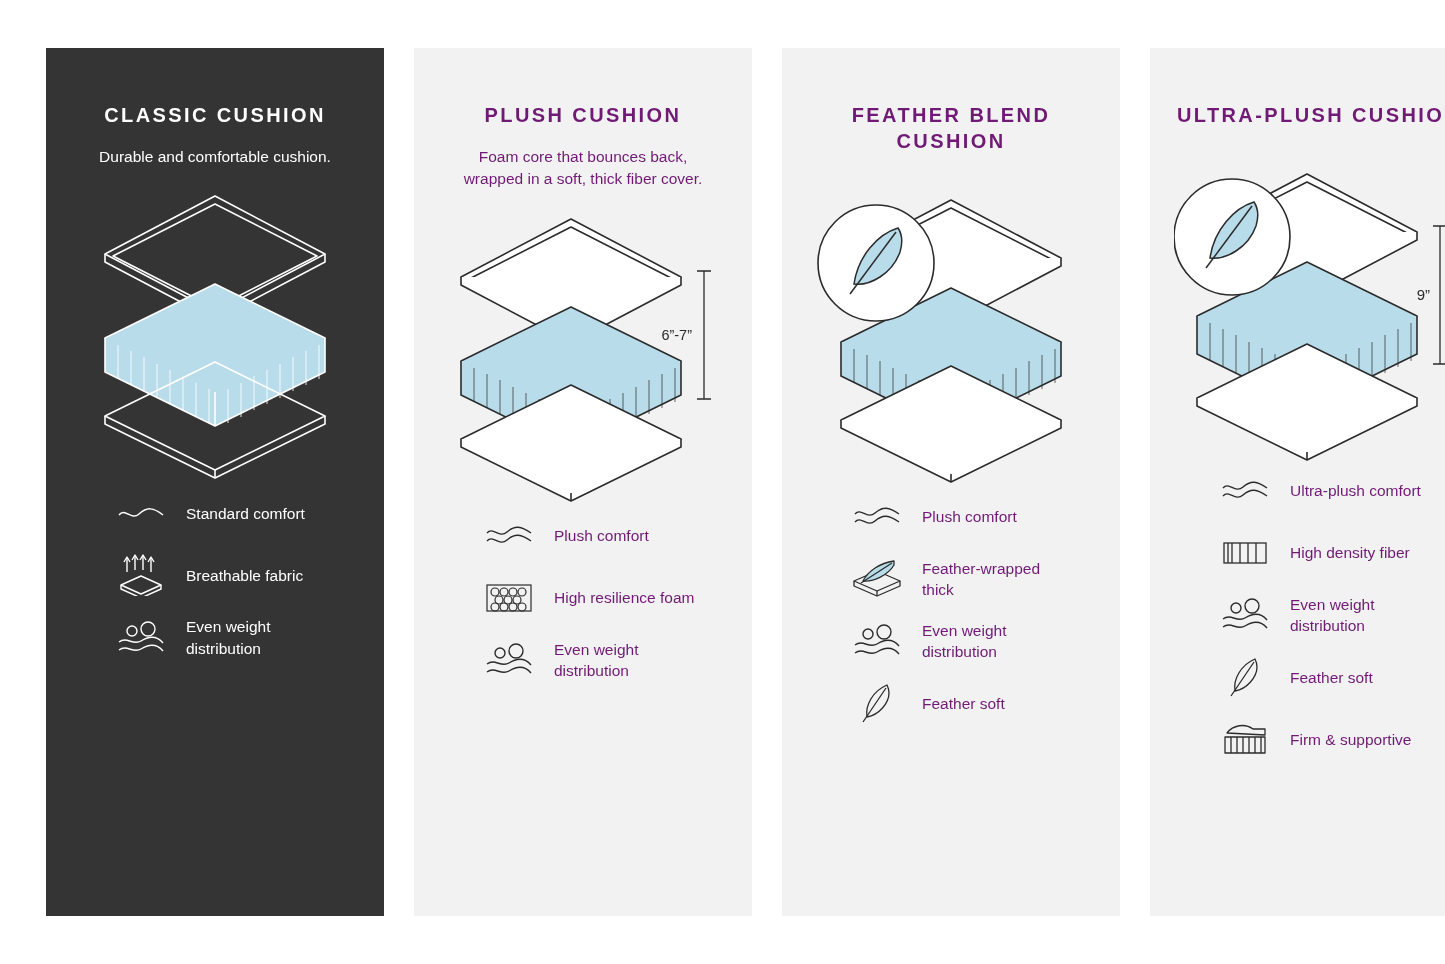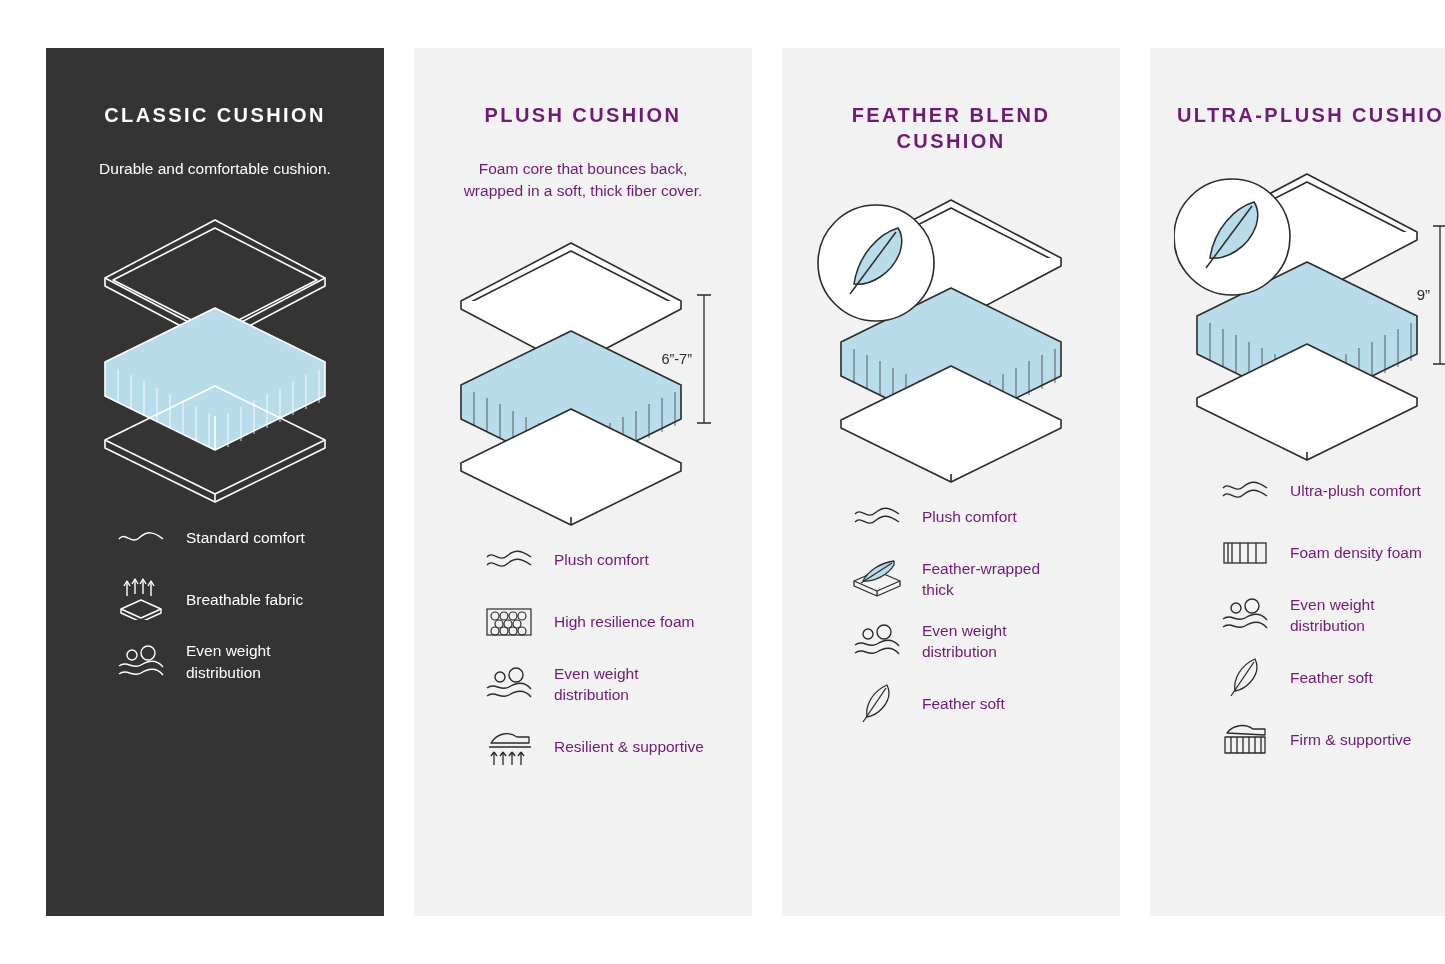--- a/index.html
+++ b/index.html
@@ -47,21 +47,21 @@
     font-weight: bold;
     letter-spacing: 2.4px;
     text-align: center;
     line-height: 1.3;
     margin: 0 0 18px;
   }
   .card-desc {
     font-size: 15.5px;
     line-height: 1.45;
     text-align: center;
-    margin: 12px;
+    margin: 0;
     max-width: 260px;
   }
   .diagram-wrap {
     position: relative;
     width: 290px;
     height: 300px;
     margin-top: 18px;
     display: flex;
     justify-content: center;
     text-decoration: underline;
@@ -268,35 +268,20 @@
             <g fill="none" stroke="#2b2b2b" stroke-width="1.4">
               <circle cx="17" cy="13" r="5"></circle>
               <circle cx="33" cy="11" r="7"></circle>
               <path d="M4 24 C12 18, 18 28, 26 23 S42 18, 48 25"></path>
               <path d="M4 32 C12 26, 18 36, 26 31 S42 26, 48 33"></path>
             </g>
           </svg>
         </span>
         <span class="feature-label">Even weight distribution</span>
       </div>
-      <div class="feature">
-        <span class="feature-icon">
-          <svg width="52" height="42" viewBox="0 0 52 42">
-            <g fill="none" stroke="#2b2b2b" stroke-width="1.3" stroke-linejoin="round">
-              <path d="M8 18 C14 8, 26 6, 34 12 L46 12 L46 18 Z"></path>
-              <path d="M6 22 L48 22"></path>
-              <path d="M11 40 L11 27 M11 27 L8 31 M11 27 L14 31"></path>
-              <path d="M20 40 L20 27 M20 27 L17 31 M20 27 L23 31"></path>
-              <path d="M29 40 L29 27 M29 27 L26 31 M29 27 L32 31"></path>
-              <path d="M38 40 L38 27 M38 27 L35 31 M38 27 L41 31"></path>
-            </g>
-          </svg>
-        </span>
-        <span class="feature-label">Resilient &amp; supportive</span>
-      </div>
     </div>
   </div>
 
   <div class="card light">
     <h2 class="card-title">FEATHER BLEND CUSHION</h2>
 
     <div class="diagram-wrap">
       <svg width="290" height="300" viewBox="0 0 290 300">
         <g fill="none" stroke="#2b2b2b" stroke-width="1.6" stroke-linejoin="round">
           <polygon points="145,10 255,68 145,126 35,68" fill="#ffffff"></polygon>
@@ -450,21 +435,21 @@
       <div class="feature">
         <span class="feature-icon">
           <svg width="52" height="34" viewBox="0 0 52 34">
             <g fill="none" stroke="#2b2b2b" stroke-width="1.3">
               <rect x="5" y="7" width="42" height="20"></rect>
               <path d="M13 7 L13 27 M21 7 L21 27 M29 7 L29 27 M37 7 L37 27"></path>
               <path d="M9 7 C9 13, 9 21, 9 27"></path>
             </g>
           </svg>
         </span>
-        <span class="feature-label">Foam density foam</span>
+        <span class="feature-label">High density fiber</span>
       </div>
       <div class="feature">
         <span class="feature-icon">
           <svg width="52" height="40" viewBox="0 0 52 40">
             <g fill="none" stroke="#2b2b2b" stroke-width="1.4">
               <circle cx="17" cy="13" r="5"></circle>
               <circle cx="33" cy="11" r="7"></circle>
               <path d="M4 24 C12 18, 18 28, 26 23 S42 18, 48 25"></path>
               <path d="M4 32 C12 26, 18 36, 26 31 S42 26, 48 33"></path>
             </g>

